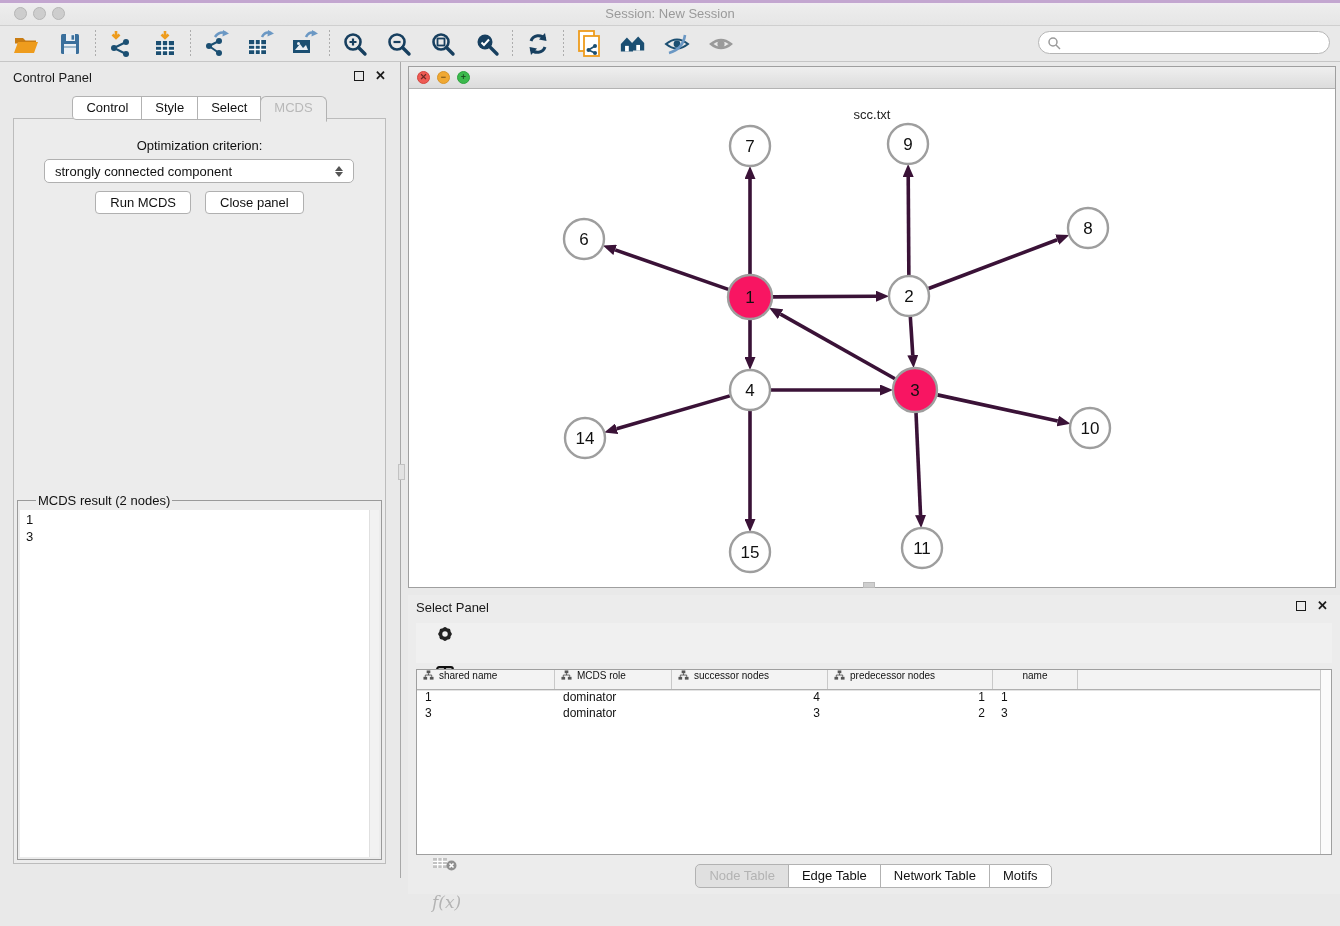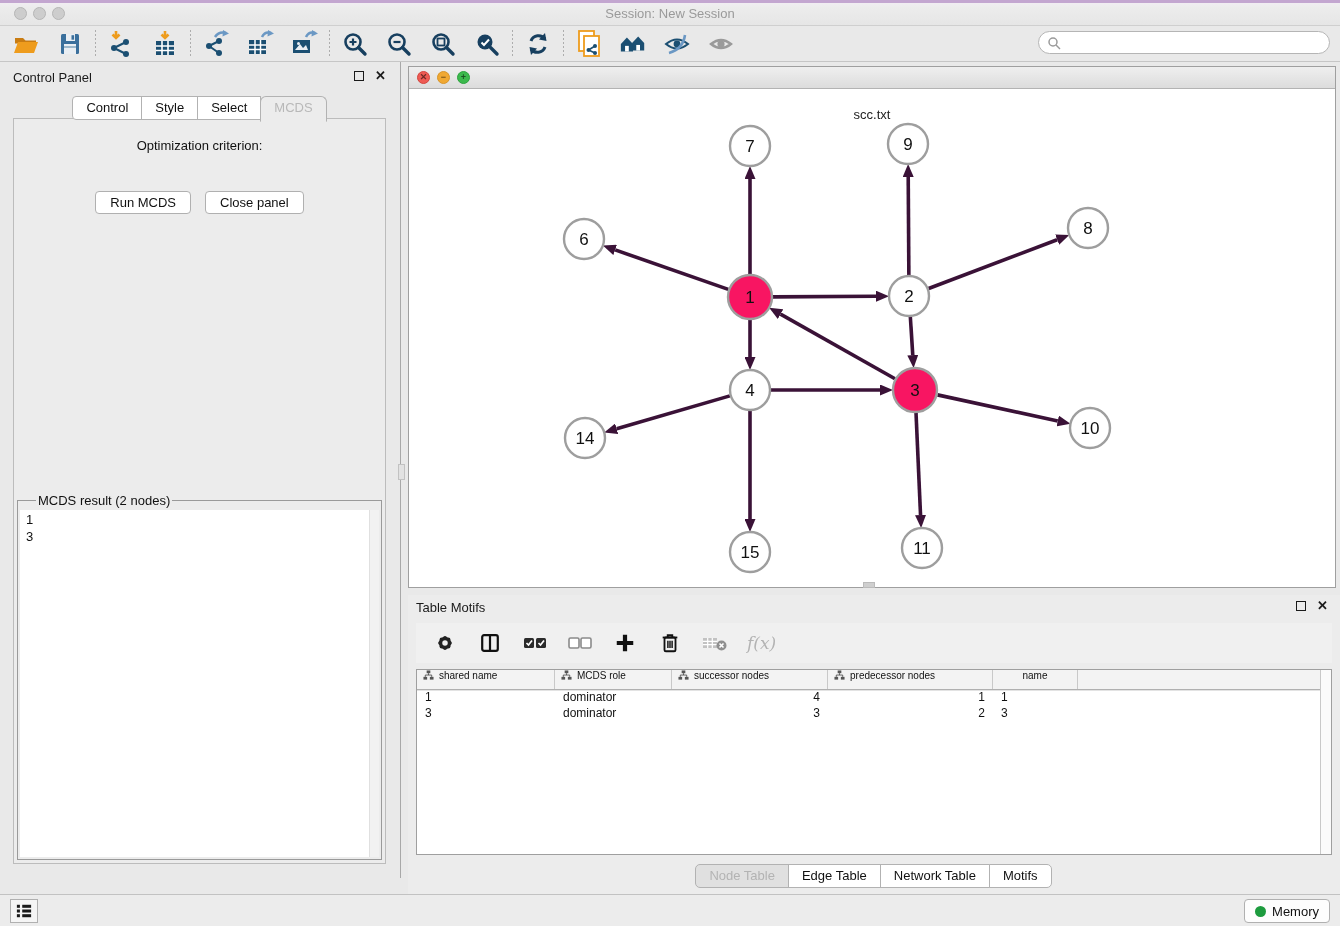--- a/index.html
+++ b/index.html
@@ -71,21 +71,21 @@
   .net-title { position:absolute; left:0; top:4px; width:100%; text-align:center; font-size:13px; color:#222;margin-top:36px; }
   .net-canvas { position:absolute; left:0; top:22px; width:926px; height:498px; }
   .grip-bottom { position:absolute; left:454px; bottom:-1px; width:12px; height:6px; background:#cfcfcf; border:1px solid #bbb; }
   .splitter-grip { position:absolute; left:398px; top:464px; width:7px; height:16px; background:#e2e2e2; border:1px solid #c2c2c2; }
 
   
   .table-panel { position:absolute; left:408px; top:595px; right:0; bottom:32px; background:#ececec; }
   .tp-title { position:absolute; left:8px; top:5px; font-size:13px; color:#1a1a1a; }
   .tp-ctrls { position:absolute; right:12px; top:6px; display:flex; gap:11px; align-items:center; }
   .tp-toolbar { position:absolute; left:8px; right:8px; top:28px; height:40px; background:#f0f0f0;
-    display:flex; align-items:center; gap:19px; padding-left:16px; }
+    display:flex; gap:19px; padding-left:16px;flex-direction:column; }
   .tp-toolbar .tb-icon { width:26px; height:26px; }
   .fx-label { font-family:"DejaVu Serif", serif; font-style:italic; font-size:17px; color:#b3b3b3; }
   .tp-table { position:absolute; left:8px; right:8px; top:74px; height:186px; background:#fff; border:1px solid #9f9f9f; overflow:hidden; }
   .tp-scroll { position:absolute; right:0; top:0; bottom:0; width:11px; background:#fbfbfb; border-left:1px solid #c9c9c9; }
   .thead { display:flex; height:20px; background:#f3f3f3; border-bottom:1px solid #b0b0b0; box-shadow:0 1px 0 #e3e3e3; }
   .th { display:flex; align-items:flex-start; gap:5px; padding:0 6px; font-size:10px; color:#111;
     border-right:1px solid #c9c9c9; overflow:hidden; }
   .th.center { justify-content:center; }
   .trow { display:flex; height:16px; }
   .td { font-size:12px; color:#111; padding:0 8px; overflow:hidden; white-space:nowrap; }
@@ -279,20 +279,27 @@
       </span>
     </div>
     <div class="cp-tabs" id="cp-tabs">
         <span class="seg-tab first">Control</span>
         <span class="seg-tab">Style</span>
         <span class="seg-tab">Select</span>
         <span class="seg-tab active-attached">MCDS</span>
       </div>
     <div class="cp-body">
       <div class="opt-label">Optimization criterion:</div>
+      <div class="dropdown">
+        <span class="dd-text">strongly connected component</span>
+        <span class="dd-arrows">
+            <i class="dd-up"></i>
+            <i class="dd-down"></i>
+          </span>
+      </div>
       <div class="cp-buttons">
         <button class="btn">Run MCDS</button>
         <button class="btn">Close panel</button>
       </div>
       <fieldset class="result-fieldset">
         <legend>MCDS result (2 nodes)</legend>
         <div class="result-area">
           <div class="result-text" id="result-text">1
 3</div>
           <div class="result-scroll"></div>
@@ -381,21 +388,21 @@
           <g>
             <circle cx="513" cy="459" r="20" fill="#ffffff" stroke="#9e9e9e" stroke-width="2.4"></circle>
             <text x="513" y="465" text-anchor="middle" font-size="17" fill="#111111" font-family="Liberation Sans, sans-serif">11</text>
           </g>
         </g>
     </svg>
     <div class="grip-bottom"></div>
   </div>
 
   <div class="table-panel">
-    <span class="tp-title">Table Motifs</span>
+    <span class="tp-title">Select Panel</span>
     <span class="tp-ctrls">
       <span class="float-box"></span>
       <span class="close-x">✕</span>
     </span>
     <div class="tp-toolbar">
       <span class="tb-icon">
         <svg width="22" height="22" viewBox="0 0 24 24">
             <rect x="6" y="6" width="12" height="12" rx="2.5" fill="#222"></rect>
             <rect x="6" y="6" width="12" height="12" rx="2.5" fill="#222" transform="rotate(45 12 12)"></rect>
             <circle cx="12" cy="12" r="3" fill="#f0f0f0"></circle>
@@ -505,30 +512,14 @@
       <div class="tp-scroll"></div>
     </div>
     <div class="tp-footer-tabs" id="tp-tabs">
         <span class="seg-tab first active-recessed">Node Table</span>
         <span class="seg-tab">Edge Table</span>
         <span class="seg-tab">Network Table</span>
         <span class="seg-tab last">Motifs</span>
       </div>
   </div>
 
-  <div class="statusbar">
-    <span class="list-btn">
-      <svg width="18" height="16" viewBox="0 0 20 18">
-        <rect x="2" y="2" width="3.4" height="3.4" fill="#1a1a1a"></rect>
-          <rect x="8" y="2" width="10" height="3.4" fill="#1a1a1a"></rect>
-        <rect x="2" y="7.3" width="3.4" height="3.4" fill="#1a1a1a"></rect>
-          <rect x="8" y="7.3" width="10" height="3.4" fill="#1a1a1a"></rect>
-        <rect x="2" y="12.6" width="3.4" height="3.4" fill="#1a1a1a"></rect>
-          <rect x="8" y="12.6" width="10" height="3.4" fill="#1a1a1a"></rect>
-      </svg>
-    </span>
-    <span class="memory-btn">
-      <span class="memory-dot"></span>
-      <span class="memory-label">Memory</span>
-    </span>
-  </div>
 
 </div>
 
 </body></html>

